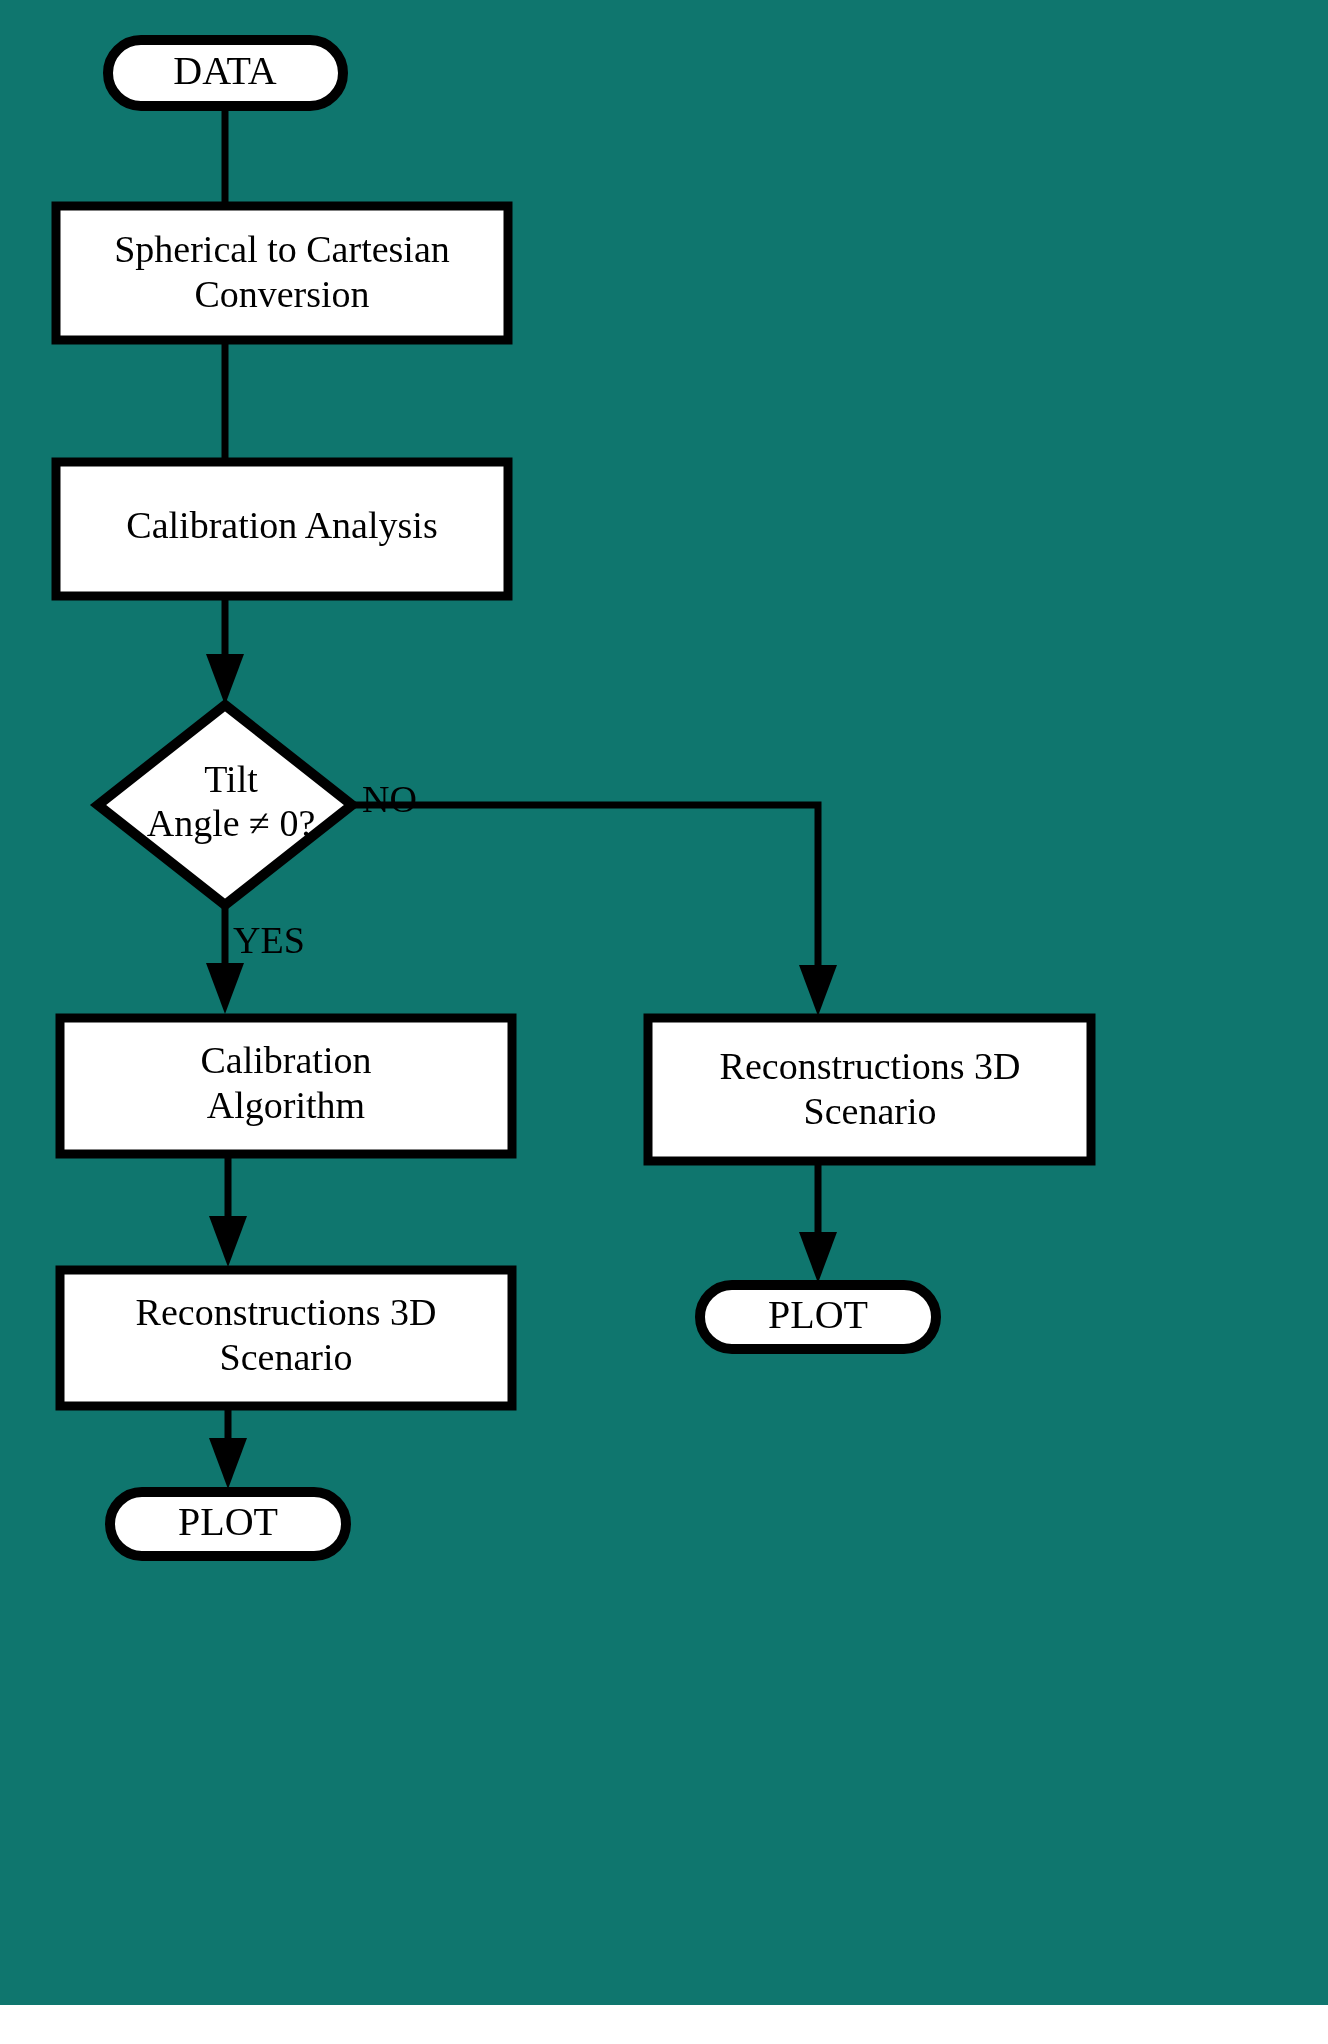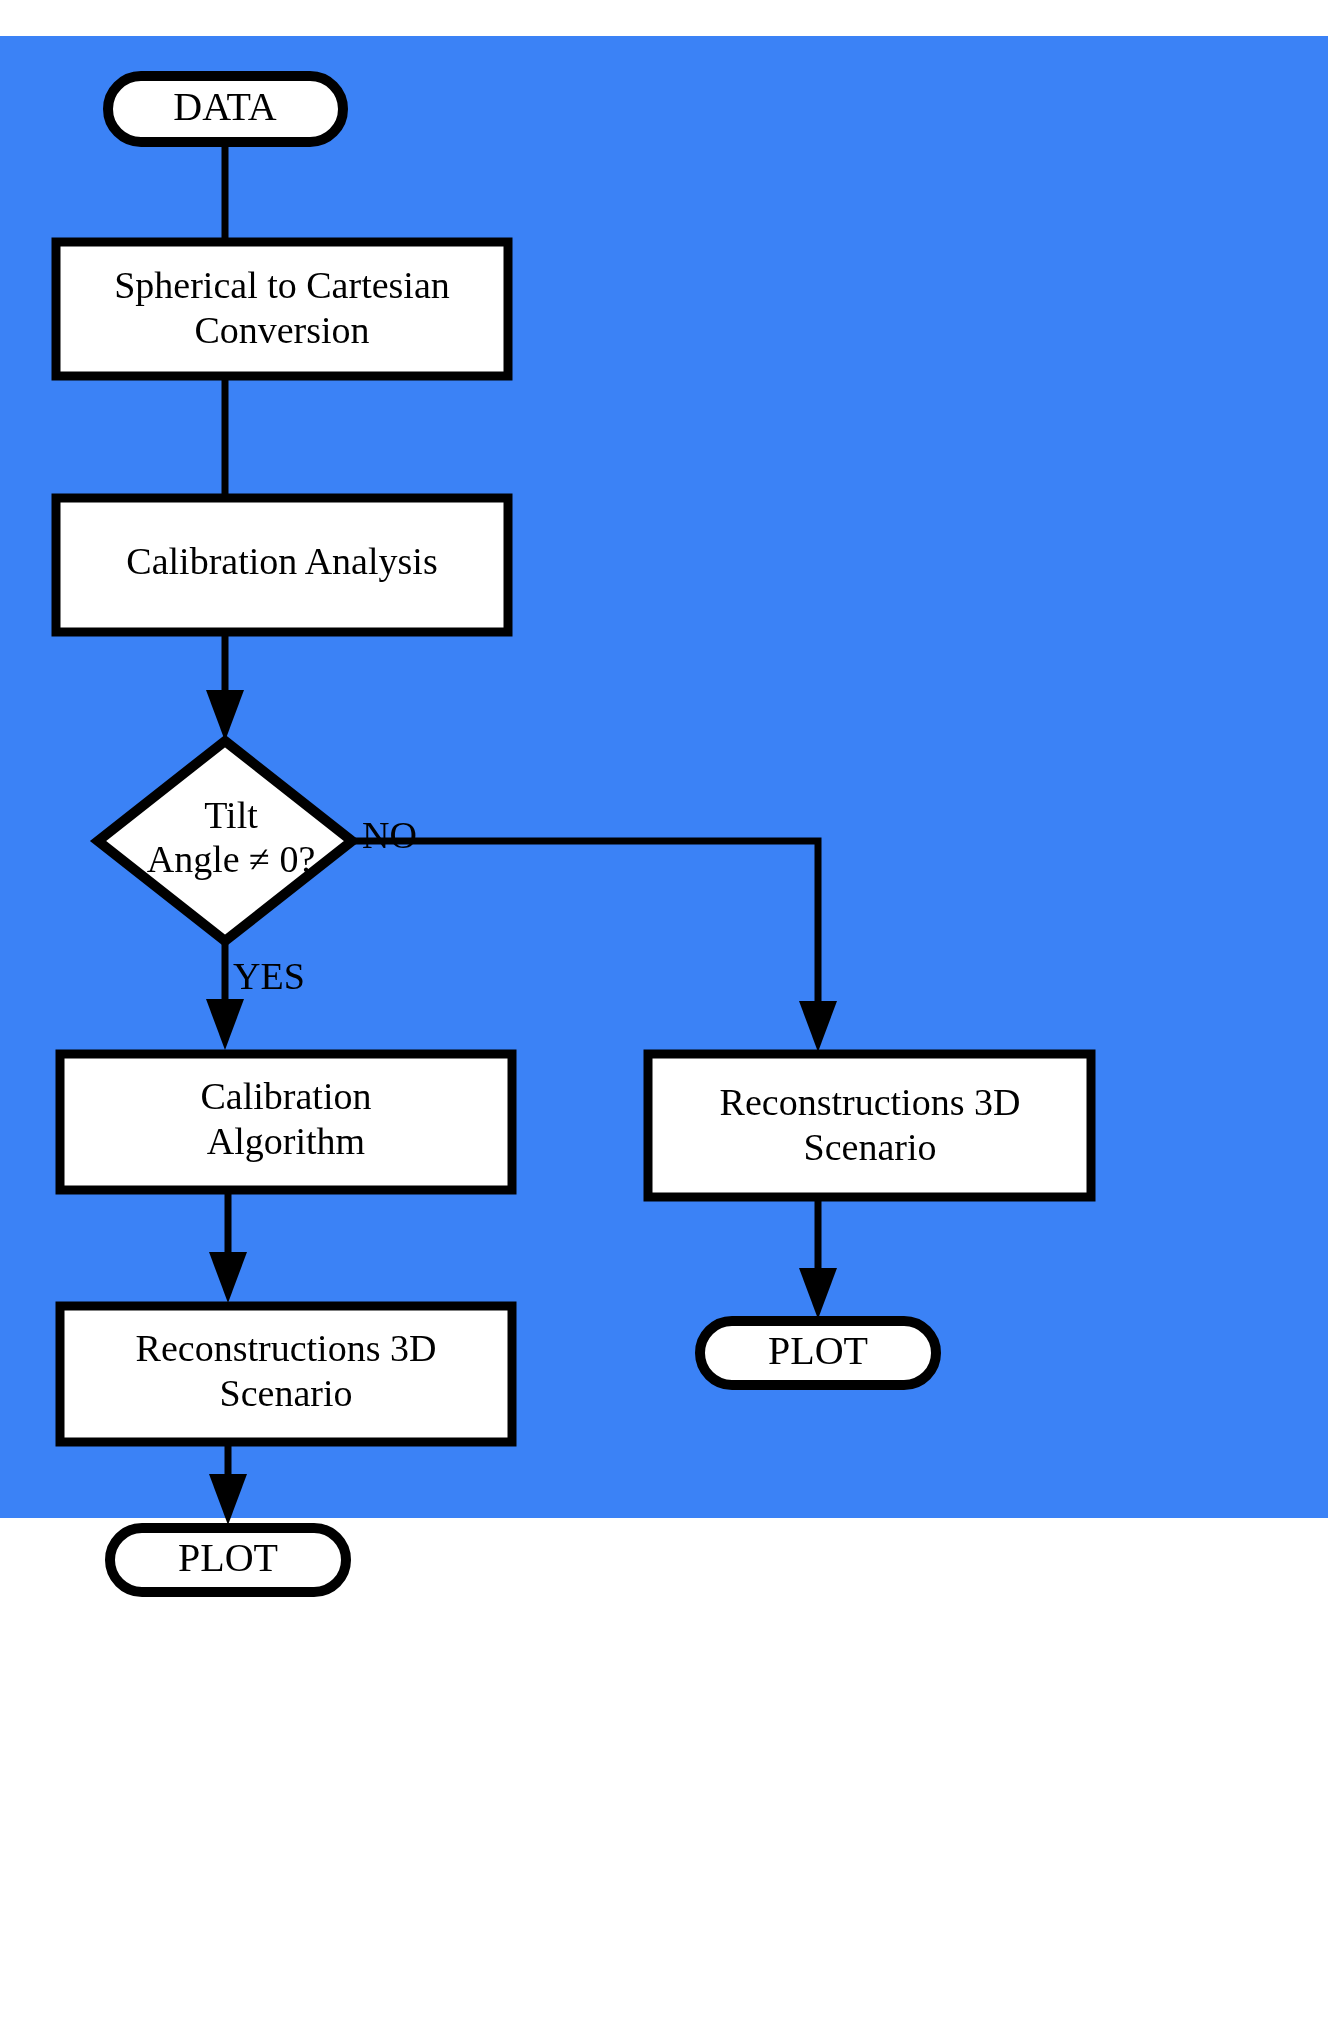--- a/index.html
+++ b/index.html
@@ -9,23 +9,22 @@
   }
   body {
     width: 1328px;
     height: 2044px;
     font-family: "Liberation Serif", "DejaVu Serif", serif;
     overflow: hidden;
   }
   #flowchart-root {
     position: relative;
     width: 1328px;
-    height: 1482px;
-    background: #3b82f6;
-    margin-top: 36px;
+    height: 2005px;
+    background: #0f766e;
   }
   svg.chart-canvas {
     display: block;
     width: 1328px;
     height: 2044px;
   }
   .node-shape {
     fill: #ffffff;
     stroke: #000000;
     stroke-width: 9;

